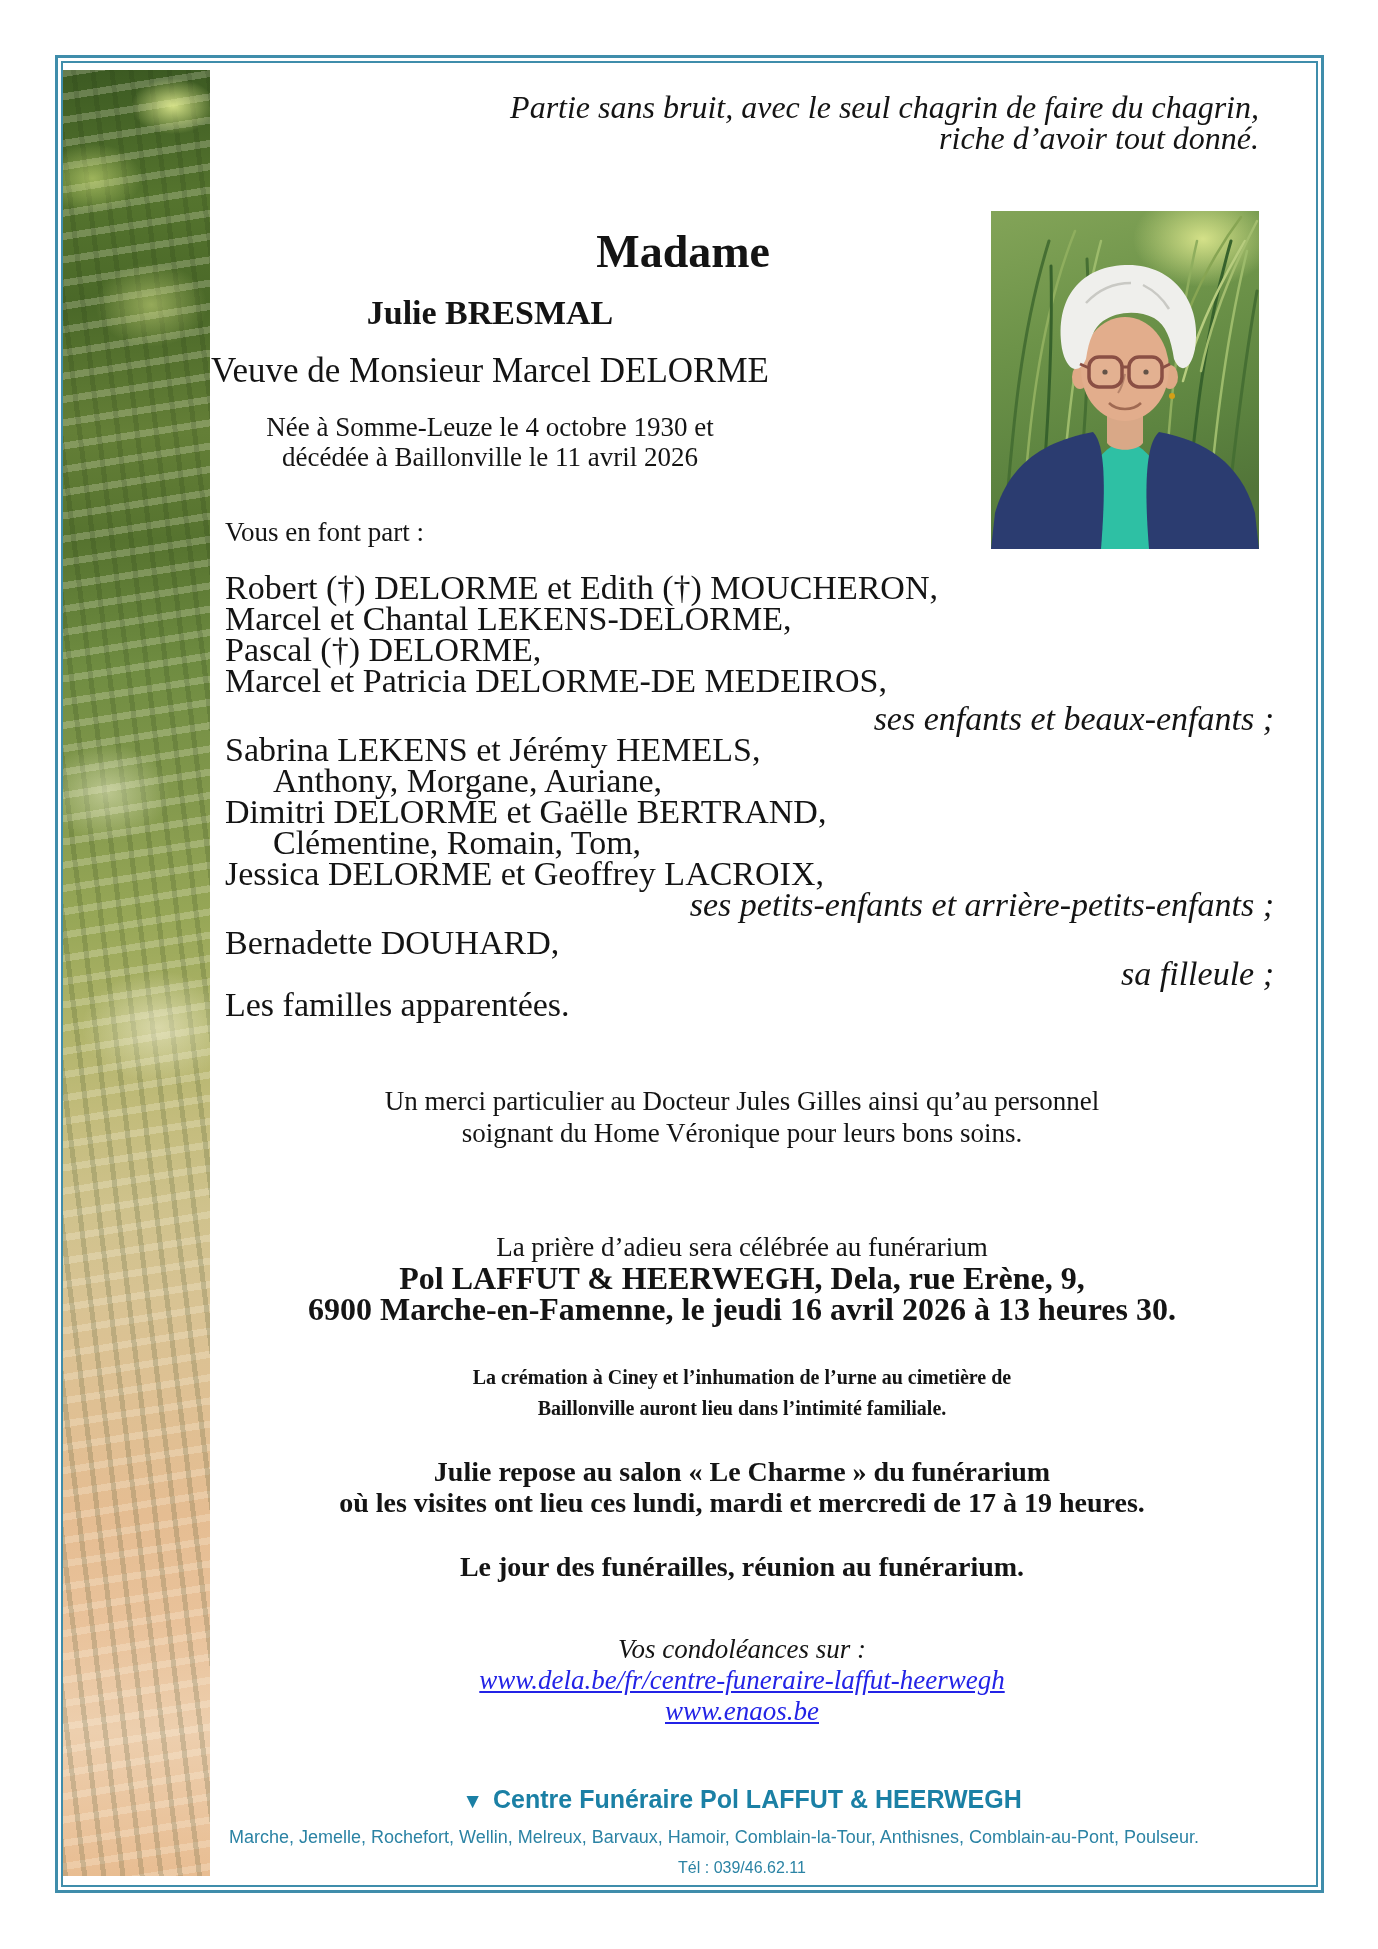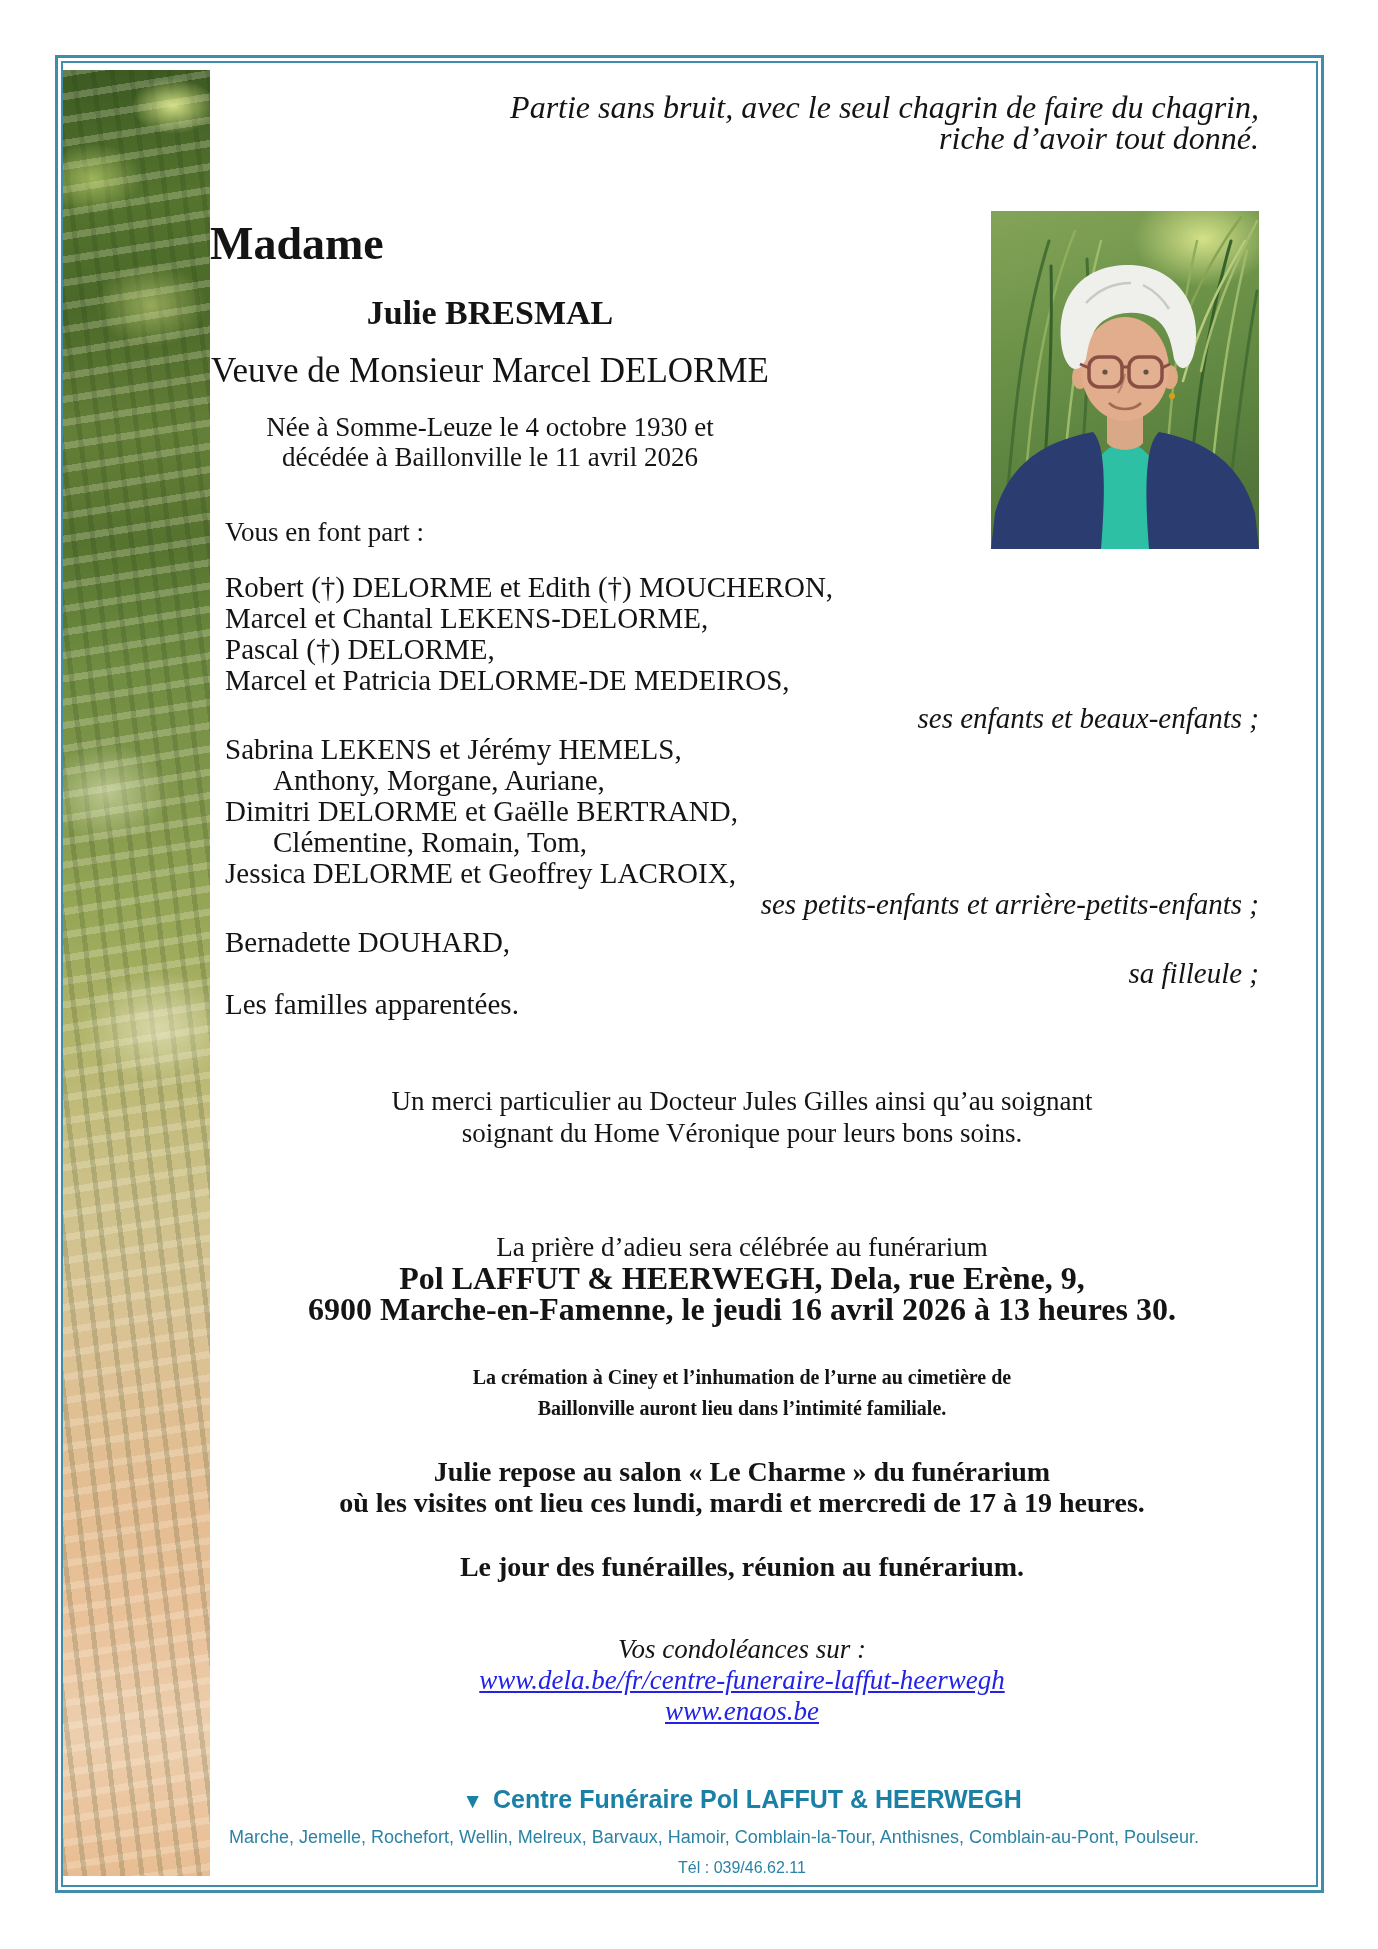--- a/index.html
+++ b/index.html
@@ -23,28 +23,28 @@
       radial-gradient(110px 80px at 65% 53%, rgba(250,245,220,0.55), rgba(250,245,220,0) 70%),
       repeating-linear-gradient(83deg, rgba(35,55,20,0.17) 0 5px, rgba(255,255,255,0) 5px 19px),
       repeating-linear-gradient(171deg, rgba(255,250,235,0.22) 0 7px, rgba(255,255,255,0) 7px 23px),
       linear-gradient(180deg,#3c5a22 0%,#55742e 7%,#4a6828 13%,#647f37 20%,#56732f 26%,
         #6f8c41 33%,#82984c 40%,#97a757 47%,#b0b46a 53%,#c3bc7c 58%,#cfc28c 63%,
         #d8c393 68%,#dfc093 74%,#e5bd92 80%,#e9c29a 86%,#edcfae 92%,#e8bd92 100%);
   }
   .abs{position:absolute;}
   .quote{left:400px;right:119px;top:92px;text-align:right;font-style:italic;
     font-size:32px;line-height:31px;}
-  .t-salutation{left:210px;width:560px;top:218px;text-align:left;
+  .t-salutation{left:210px;width:560px;top:226px;text-align:right;
     font-weight:bold;font-size:46px;line-height:52px;}
   .t-name{left:210px;width:560px;top:287px;text-align:center;
     font-weight:bold;font-size:34px;line-height:52px;}
   .t-widow{left:210px;width:560px;top:351px;text-align:center;font-size:35px;line-height:40px;}
   .t-dates{left:210px;width:560px;top:412px;text-align:center;font-size:27px;line-height:30px;}
   .intro{left:225px;top:517px;font-size:27px;line-height:31px;}
-  .family{left:225px;right:119px;top:572px;font-size:29px;line-height:31px;}
+  .family{left:225px;right:104px;top:572px;font-size:34px;line-height:31px;}
   .fline{white-space:nowrap;}
   .fline.align-right{text-align:right;}
   .fline.indented{padding-left:48px;}
   .fline.italic{font-style:italic;}
   div.fline:nth-of-type(5), div.fline:nth-of-type(12){margin-top:7px;}
   .centered-par{left:225px;right:119px;text-align:center;font-size:27px;line-height:32px;}
   .thanks{top:1085px;}
   .ceremony{top:1232px;line-height:31px;}
   .cremation{top:1362px;line-height:31px;font-weight:bold;font-size:20px;}
   .repose{top:1456px;line-height:31px;font-weight:bold;font-size:28px;}
@@ -159,21 +159,21 @@
       <div class="fline">Dimitri DELORME et Gaëlle BERTRAND,</div>
       <div class="fline indented">Clémentine, Romain, Tom,</div>
       <div class="fline">Jessica DELORME et Geoffrey LACROIX,</div>
       <div class="fline align-right italic">ses petits-enfants et arrière-petits-enfants ;</div>
       <div class="fline">Bernadette DOUHARD,</div>
       <div class="fline align-right italic">sa filleule ;</div>
       <div class="fline">Les familles apparentées.</div>
     </div>
 
   <div class="abs centered-par thanks">
-    <div>Un merci particulier au Docteur Jules Gilles ainsi qu’au soignant</div>
+    <div>Un merci particulier au Docteur Jules Gilles ainsi qu’au personnel</div>
     <div>soignant du Home Véronique pour leurs bons soins.</div>
   </div>
 
   <div class="abs centered-par ceremony">
     <div>La prière d’adieu sera célébrée au funérarium</div>
     <div class="bold-line">Pol LAFFUT &amp; HEERWEGH, Dela, rue Erène, 9,</div>
     <div class="bold-line">6900 Marche-en-Famenne, le jeudi 16 avril 2026 à 13 heures 30.</div>
   </div>
 
   <div class="abs centered-par cremation">

